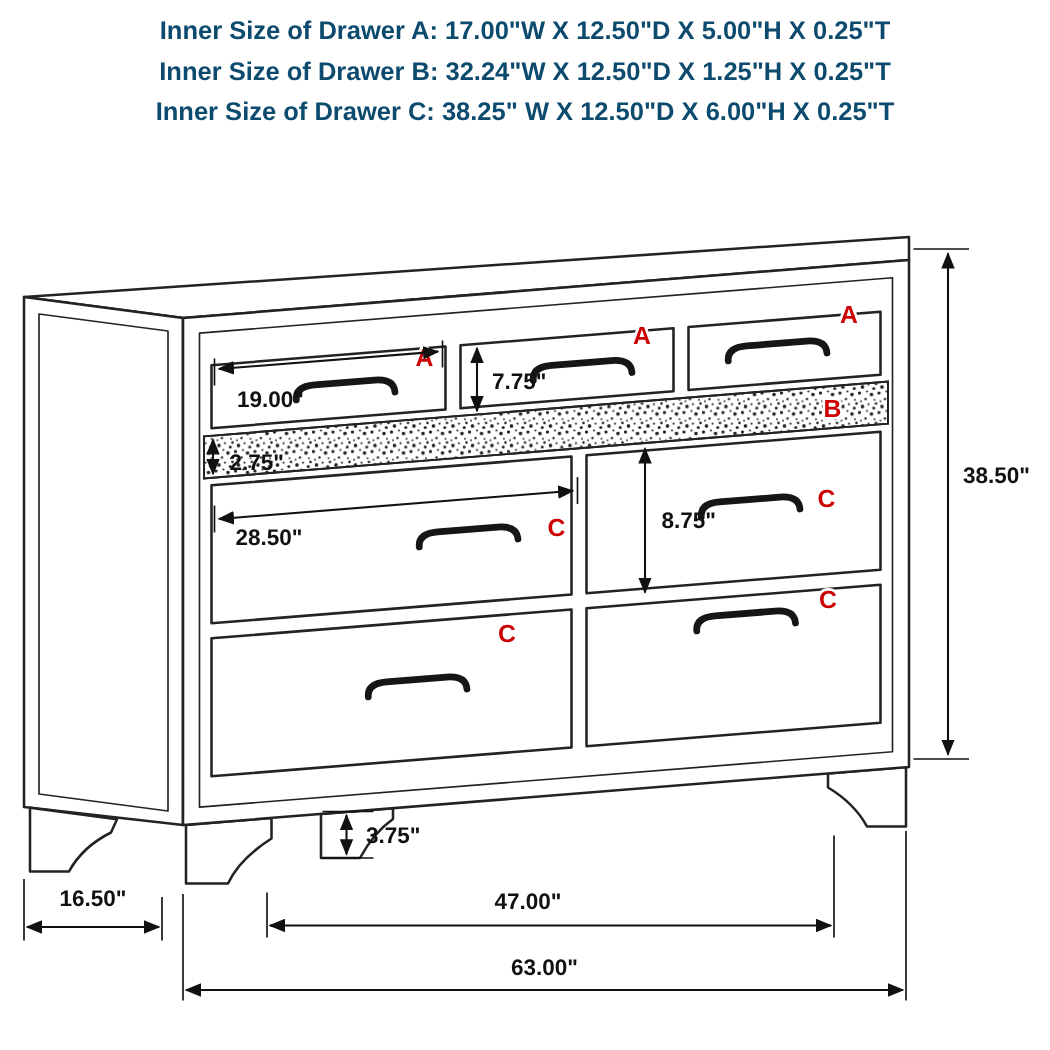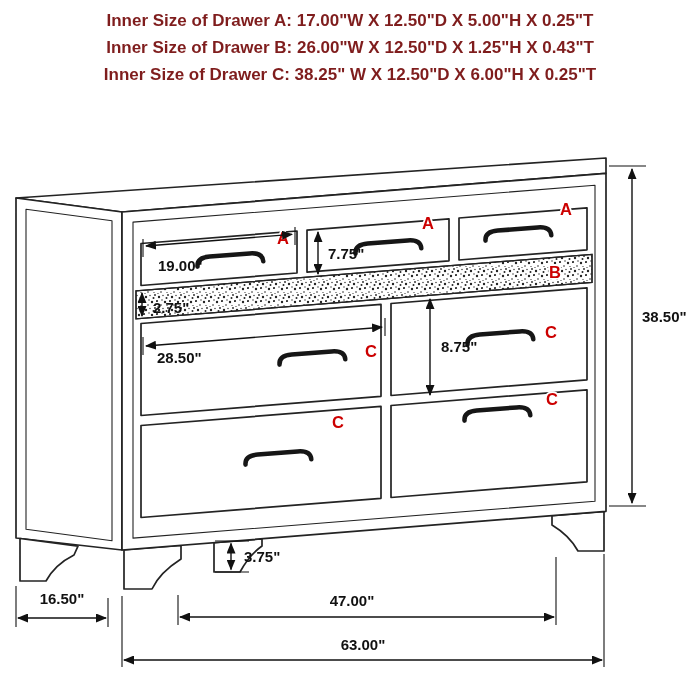--- a/index.html
+++ b/index.html
@@ -1,39 +1,39 @@
 <!DOCTYPE html>
 <html><head>
 <meta charset="utf-8">
 <style>
   html,body{margin:0;padding:0;background:#fff;}
   body{width:700px;height:700px;overflow:hidden;font-family:"Liberation Sans",sans-serif;}
   .page{position:relative;width:700px;height:700px;background:#fff;}
   .header{position:absolute;top:7px;left:0;width:100%;text-align:center;
-          font-weight:700;font-size:17px;line-height:27px;color:#7f1d1d;}
+          font-weight:700;font-size:17px;line-height:27px;color:#0c4a6e;}
   svg.diagram{position:absolute;top:0;left:0;}
   .outline{fill:#ffffff;stroke:#232323;stroke-width:1.7;stroke-linejoin:round;}
   .thin{fill:none;stroke:#232323;stroke-width:1.1;stroke-linejoin:round;}
   .band{stroke:#232323;stroke-width:1.3;}
   .handle{fill:none;stroke:#161616;stroke-width:4.5;stroke-linecap:round;}
   .dim{stroke:#111;stroke-width:1.4;fill:none;}
   .ext{stroke:#111;stroke-width:1.1;}
   .dim-label{font-family:"Liberation Sans",sans-serif;font-weight:700;font-size:15px;fill:#111;}
   .mid{text-anchor:middle;}
   .drawer-letter{font-family:"Liberation Sans",sans-serif;font-weight:700;font-size:16.5px;
                  stroke:#fff;stroke-width:3.5px;paint-order:stroke;text-anchor:middle;}
 </style>
 </head>
 <body>
 
 <div class="page">
 
   <div class="header">
     <div>Inner Size of Drawer A: 17.00"W X 12.50"D X 5.00"H X 0.25"T</div>
-    <div>Inner Size of Drawer B: 26.00"W X 12.50"D X 1.25"H X 0.43"T</div>
+    <div>Inner Size of Drawer B: 32.24"W X 12.50"D X 1.25"H X 0.25"T</div>
     <div>Inner Size of Drawer C: 38.25" W X 12.50"D X 6.00"H X 0.25"T</div>
   </div>
 
   <svg class="diagram" width="700" height="700" viewBox="0 0 700 700" xmlns="http://www.w3.org/2000/svg">
     <defs>
       <marker id="ah" viewBox="0 0 11 9" refX="10" refY="4.5" markerWidth="11" markerHeight="9" markerUnits="userSpaceOnUse" orient="auto-start-reverse">
         <path d="M0,0 L11,4.5 L0,9 Z" fill="#111"></path>
       </marker>
       <pattern id="speckle" width="13" height="13" patternUnits="userSpaceOnUse">
         <circle cx="1" cy="2" r="1.1" fill="#222"></circle>

